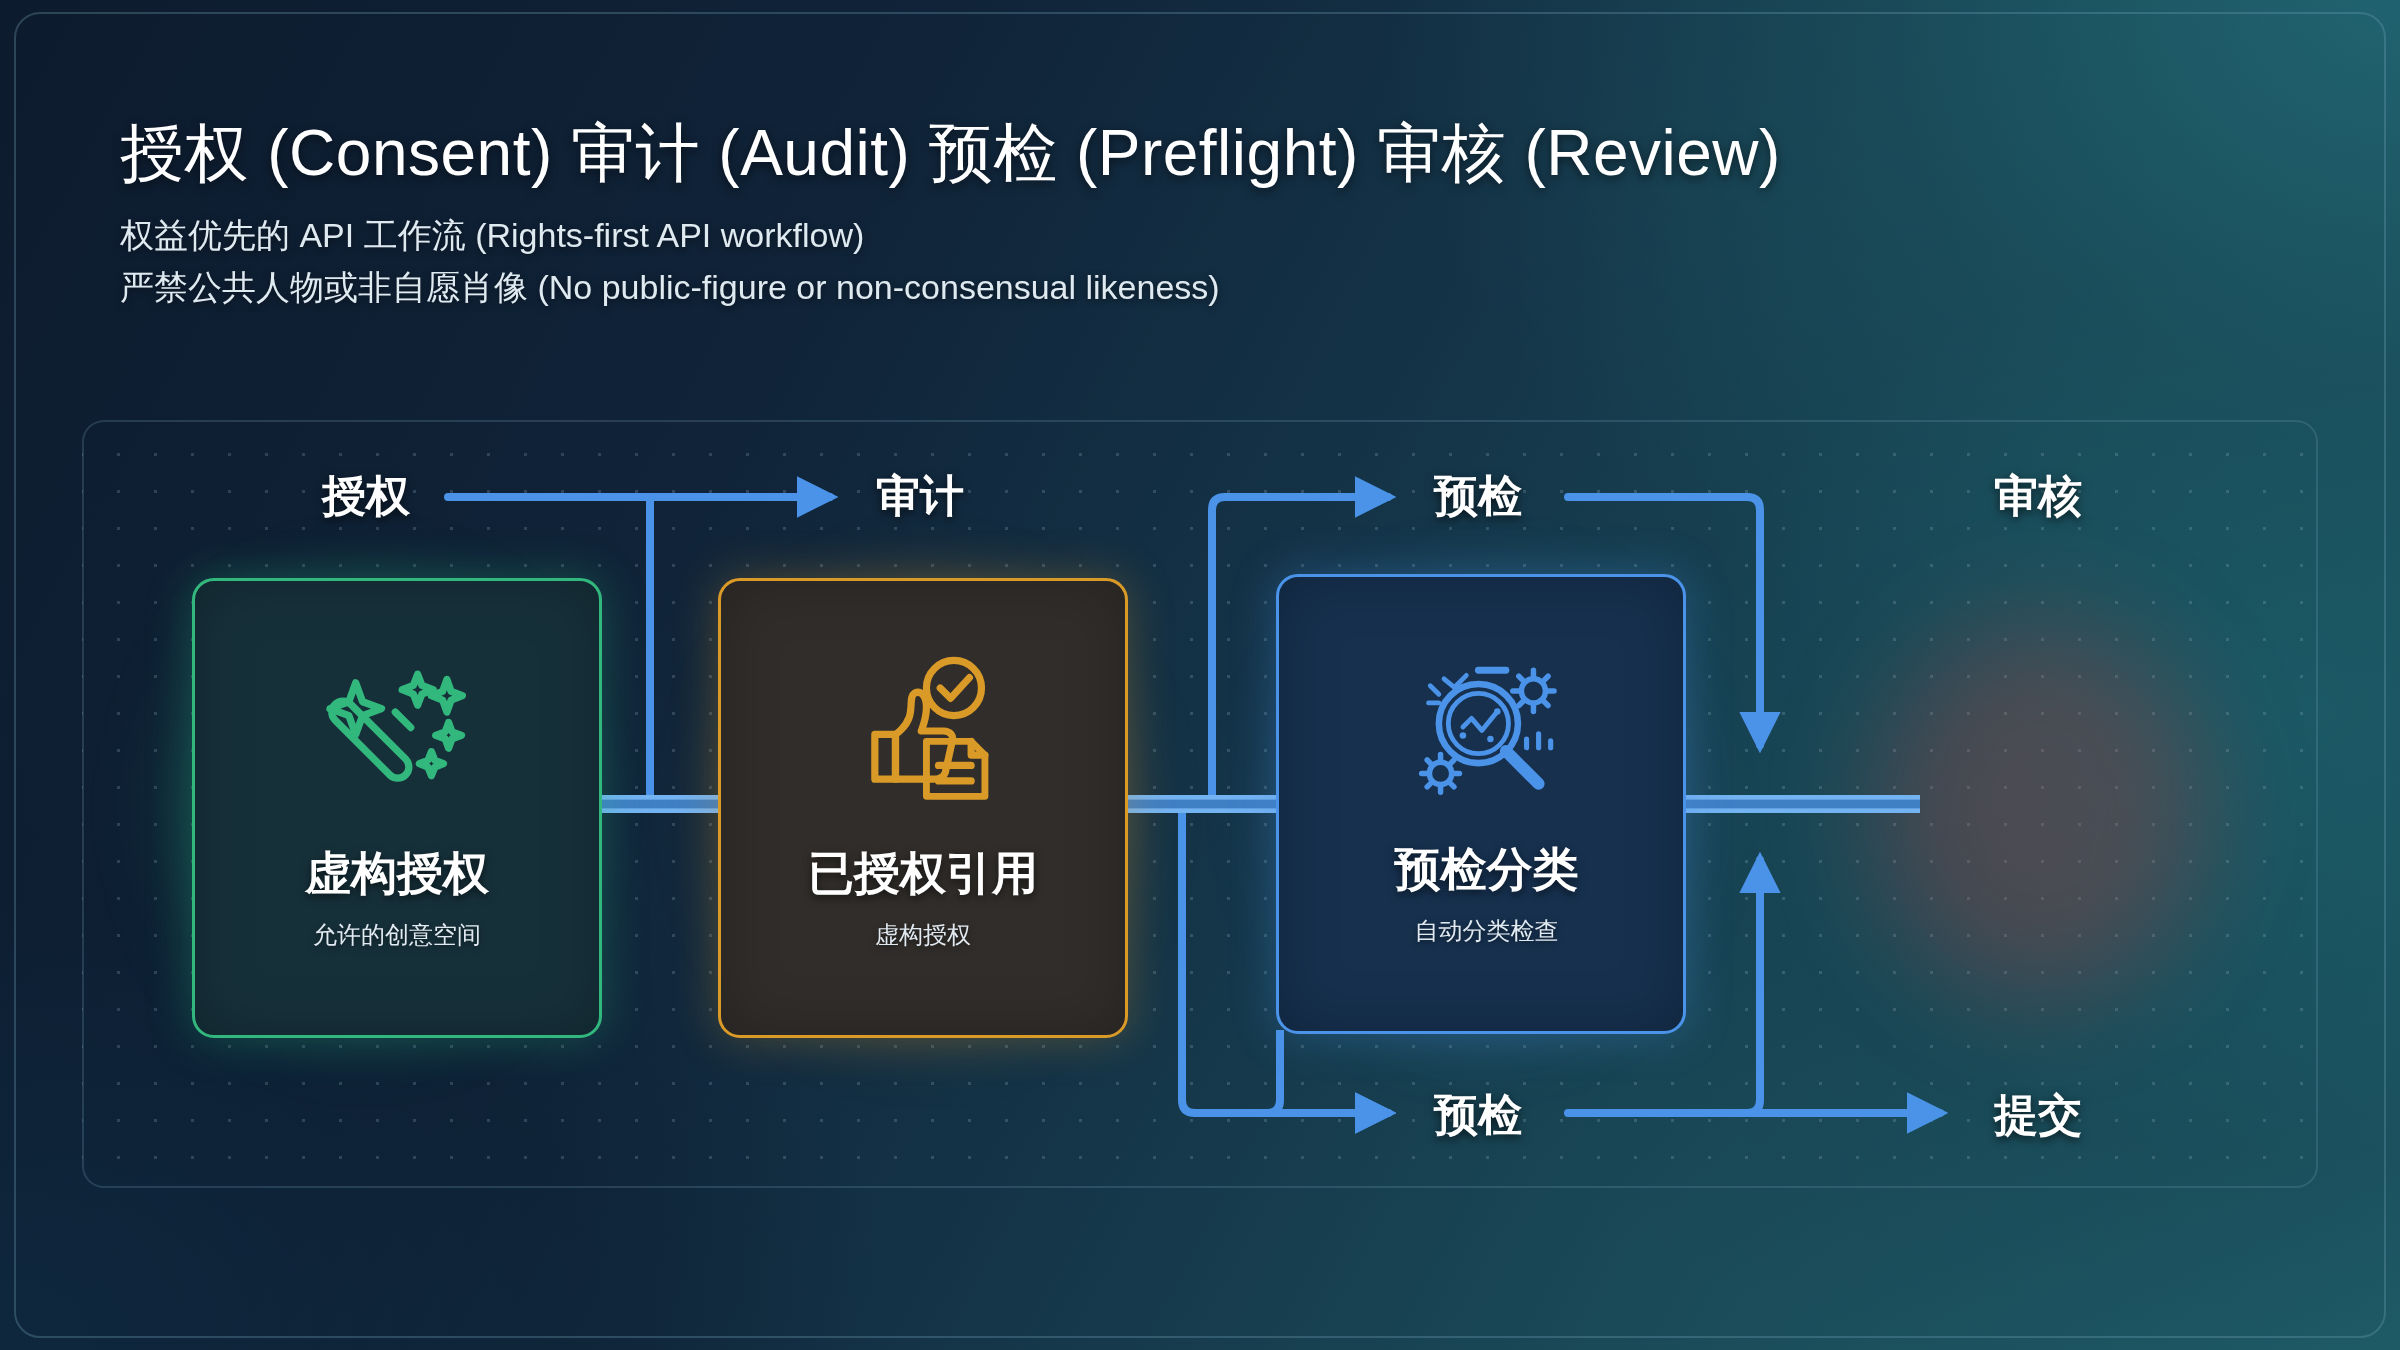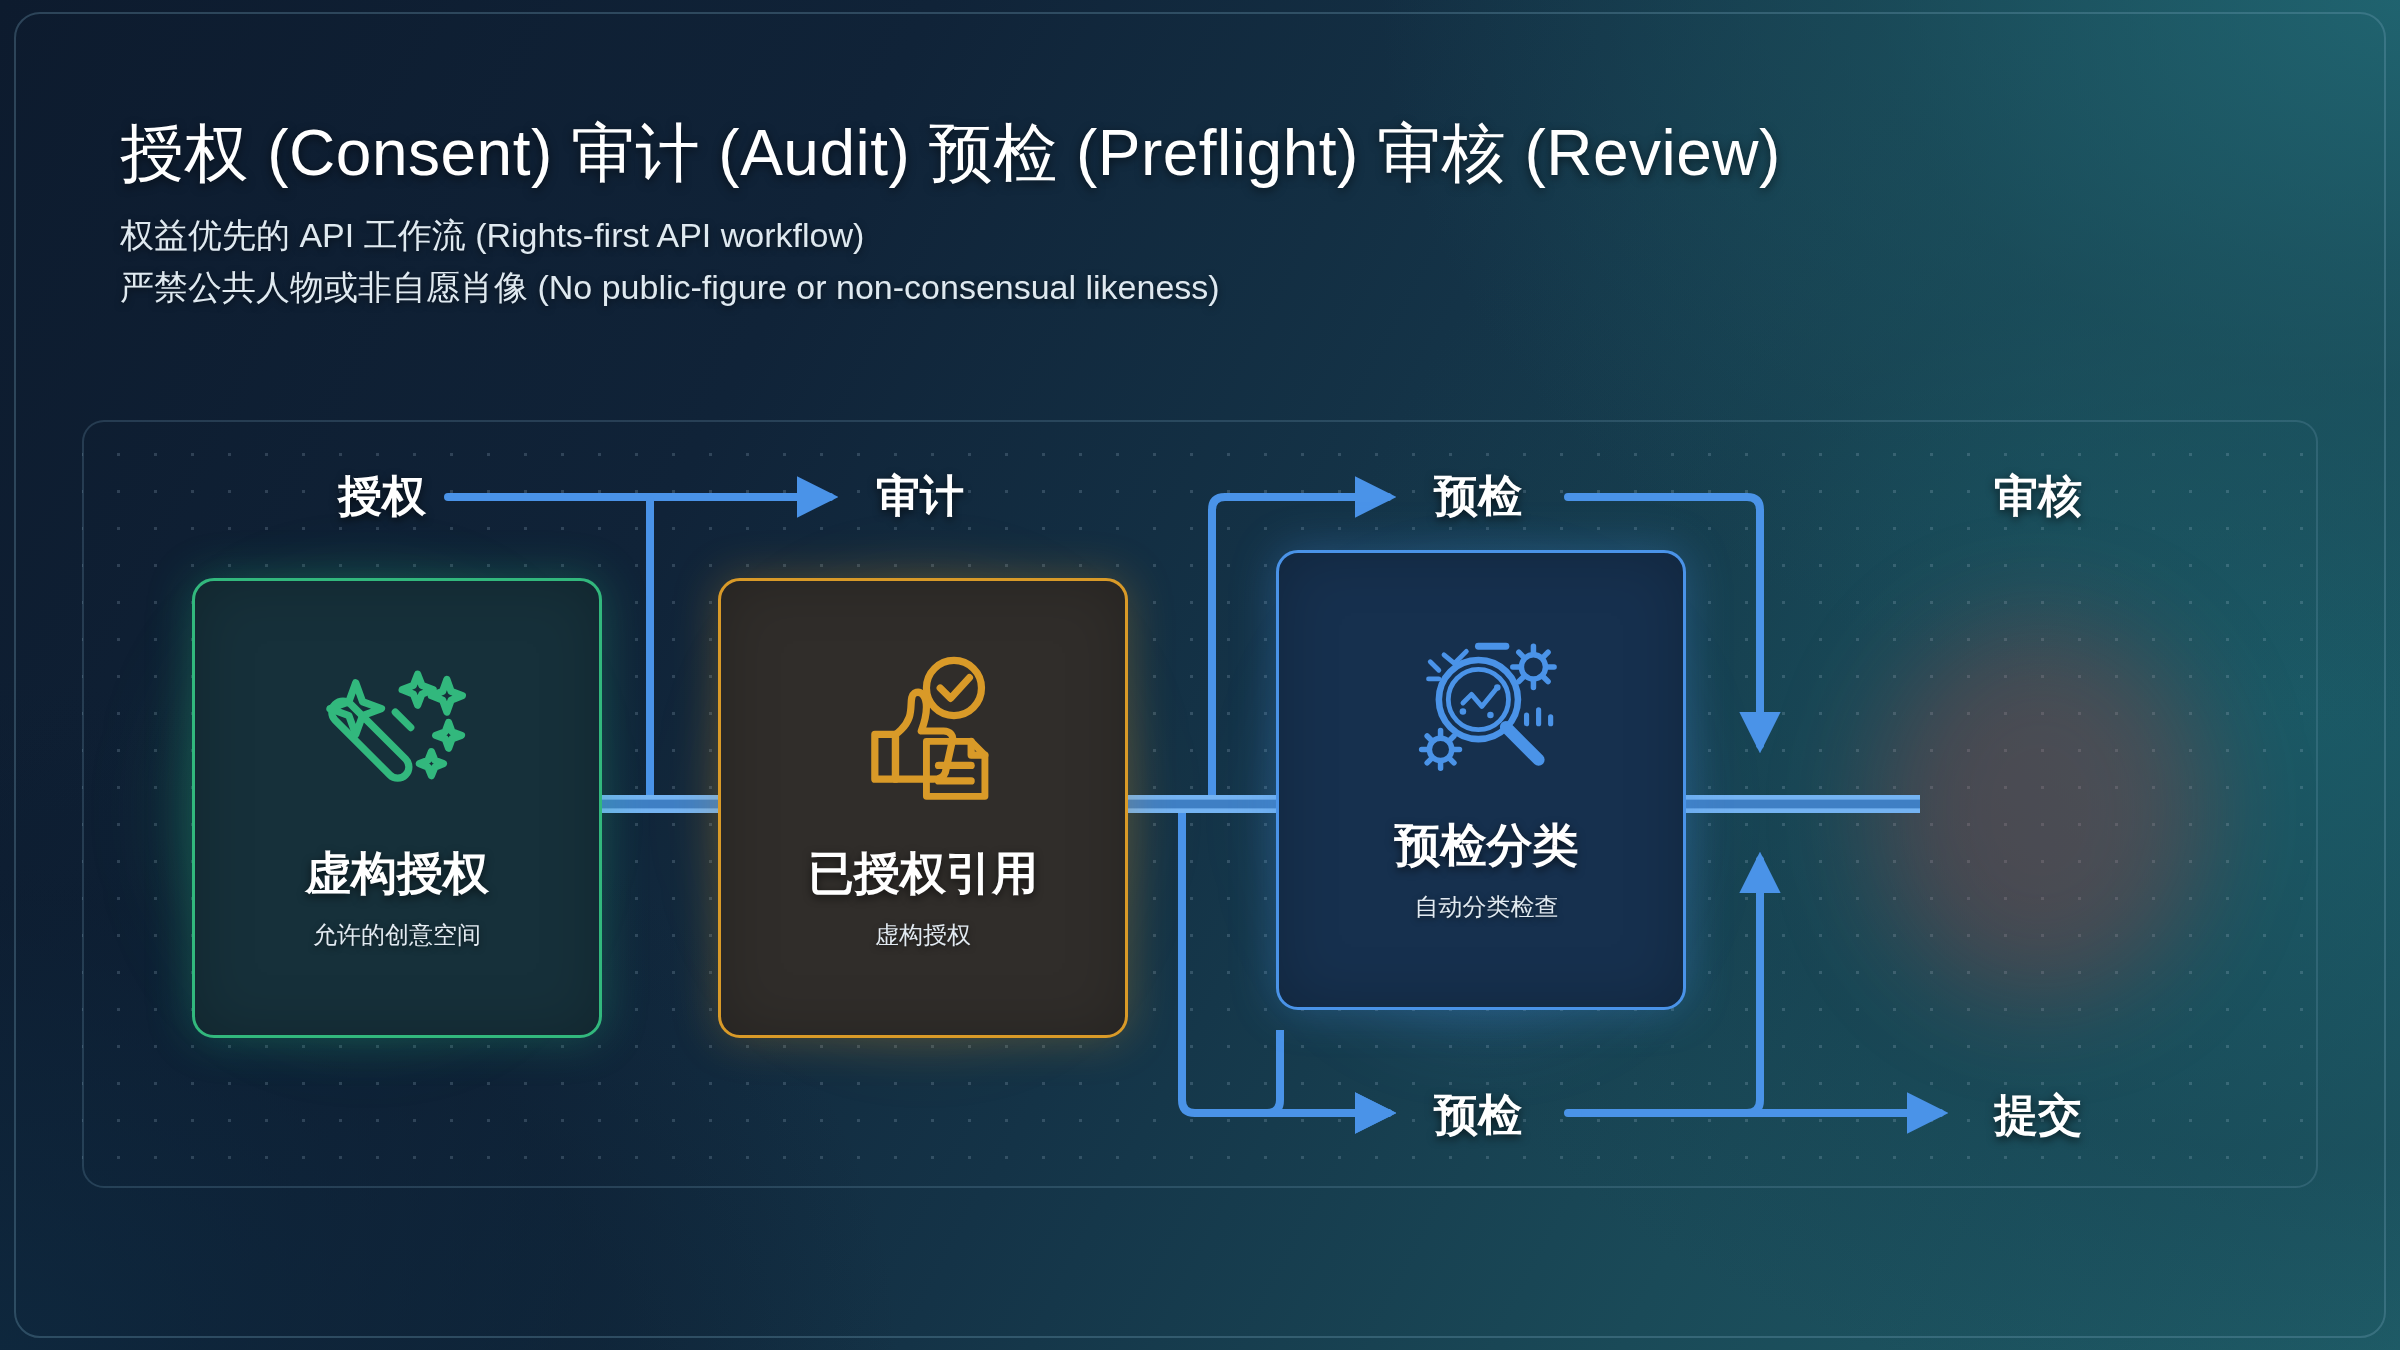--- a/index.html
+++ b/index.html
@@ -197,21 +197,21 @@
         <path d="M52 58 L52 88 L86 88 L86 64 L78 56 L52 56 Z" stroke-width="4"></path>
         <path d="M78 56 L78 64 L86 64"></path>
         <line x1="59" y1="70" x2="78" y2="70"></line>
         <line x1="59" y1="79" x2="78" y2="79"></line>
       </svg>
     </div>
     <div class="card-title">已授权引用</div>
     <div class="card-sub">虚构授权</div>
   </div>
 
-  <div class="card" id="card-2" style="left: 1276px; top: 550px; border-color: rgb(74, 147, 232); background: rgb(22, 48, 78); box-shadow: rgba(70, 145, 230, 0.32) 0px 0px 46px, rgba(0, 0, 0, 0.22) 0px 0px 60px inset; padding-left: 11px;">
+  <div class="card" id="card-2" style="left: 1276px; top: 574px; border-color: rgb(74, 147, 232); background: rgb(22, 48, 78); box-shadow: rgba(70, 145, 230, 0.32) 0px 0px 46px, rgba(0, 0, 0, 0.22) 0px 0px 60px inset; padding-left: 11px;">
     <div class="card-icon">
       <svg viewBox="0 0 100 100" fill="none" stroke="#4a93e8" stroke-width="3.8" stroke-linecap="round" stroke-linejoin="round">
         <circle cx="45" cy="48" r="23"></circle>
         <circle cx="45" cy="48" r="17.5" stroke-width="2.8"></circle>
         <path d="M61 64 L80 83" stroke-width="7"></path>
         <path d="M36 50 L41 45 L47 52 L56 41" stroke-width="2.8"></path>
         <circle cx="36" cy="55" r="1.9" fill="#4a93e8" stroke="none"></circle>
         <circle cx="56" cy="41" r="1.9" fill="#4a93e8" stroke="none"></circle>
         <circle cx="52" cy="57" r="1.9" fill="#4a93e8" stroke="none"></circle>
         <g stroke-width="3.2">
@@ -227,21 +227,21 @@
         <line x1="16" y1="36" x2="22" y2="36" stroke-width="2.8"></line>
         <path d="M73 57 L73 62 M80 54 L80 62 M87 58 L87 62" stroke-width="3"></path>
       </svg>
     </div>
     <div class="card-title">预检分类</div>
     <div class="card-sub">自动分类检查</div>
   </div>
 
 
   <div id="label-host">
-      <div class="step-label" style="left: 382px; top: 496px;">授权</div>
+      <div class="step-label" style="left: 366px; top: 496px;">授权</div>
       <div class="step-label" style="left: 920px; top: 496px;">审计</div>
       <div class="step-label" style="left: 1478px; top: 496px;">预检</div>
       <div class="step-label" style="left: 2038px; top: 496px;">审核</div>
       <div class="step-label" style="left: 1478px; top: 1115px;">预检</div>
       <div class="step-label" style="left: 2038px; top: 1115px;">提交</div>
     </div>
 
 
 </div>
 

